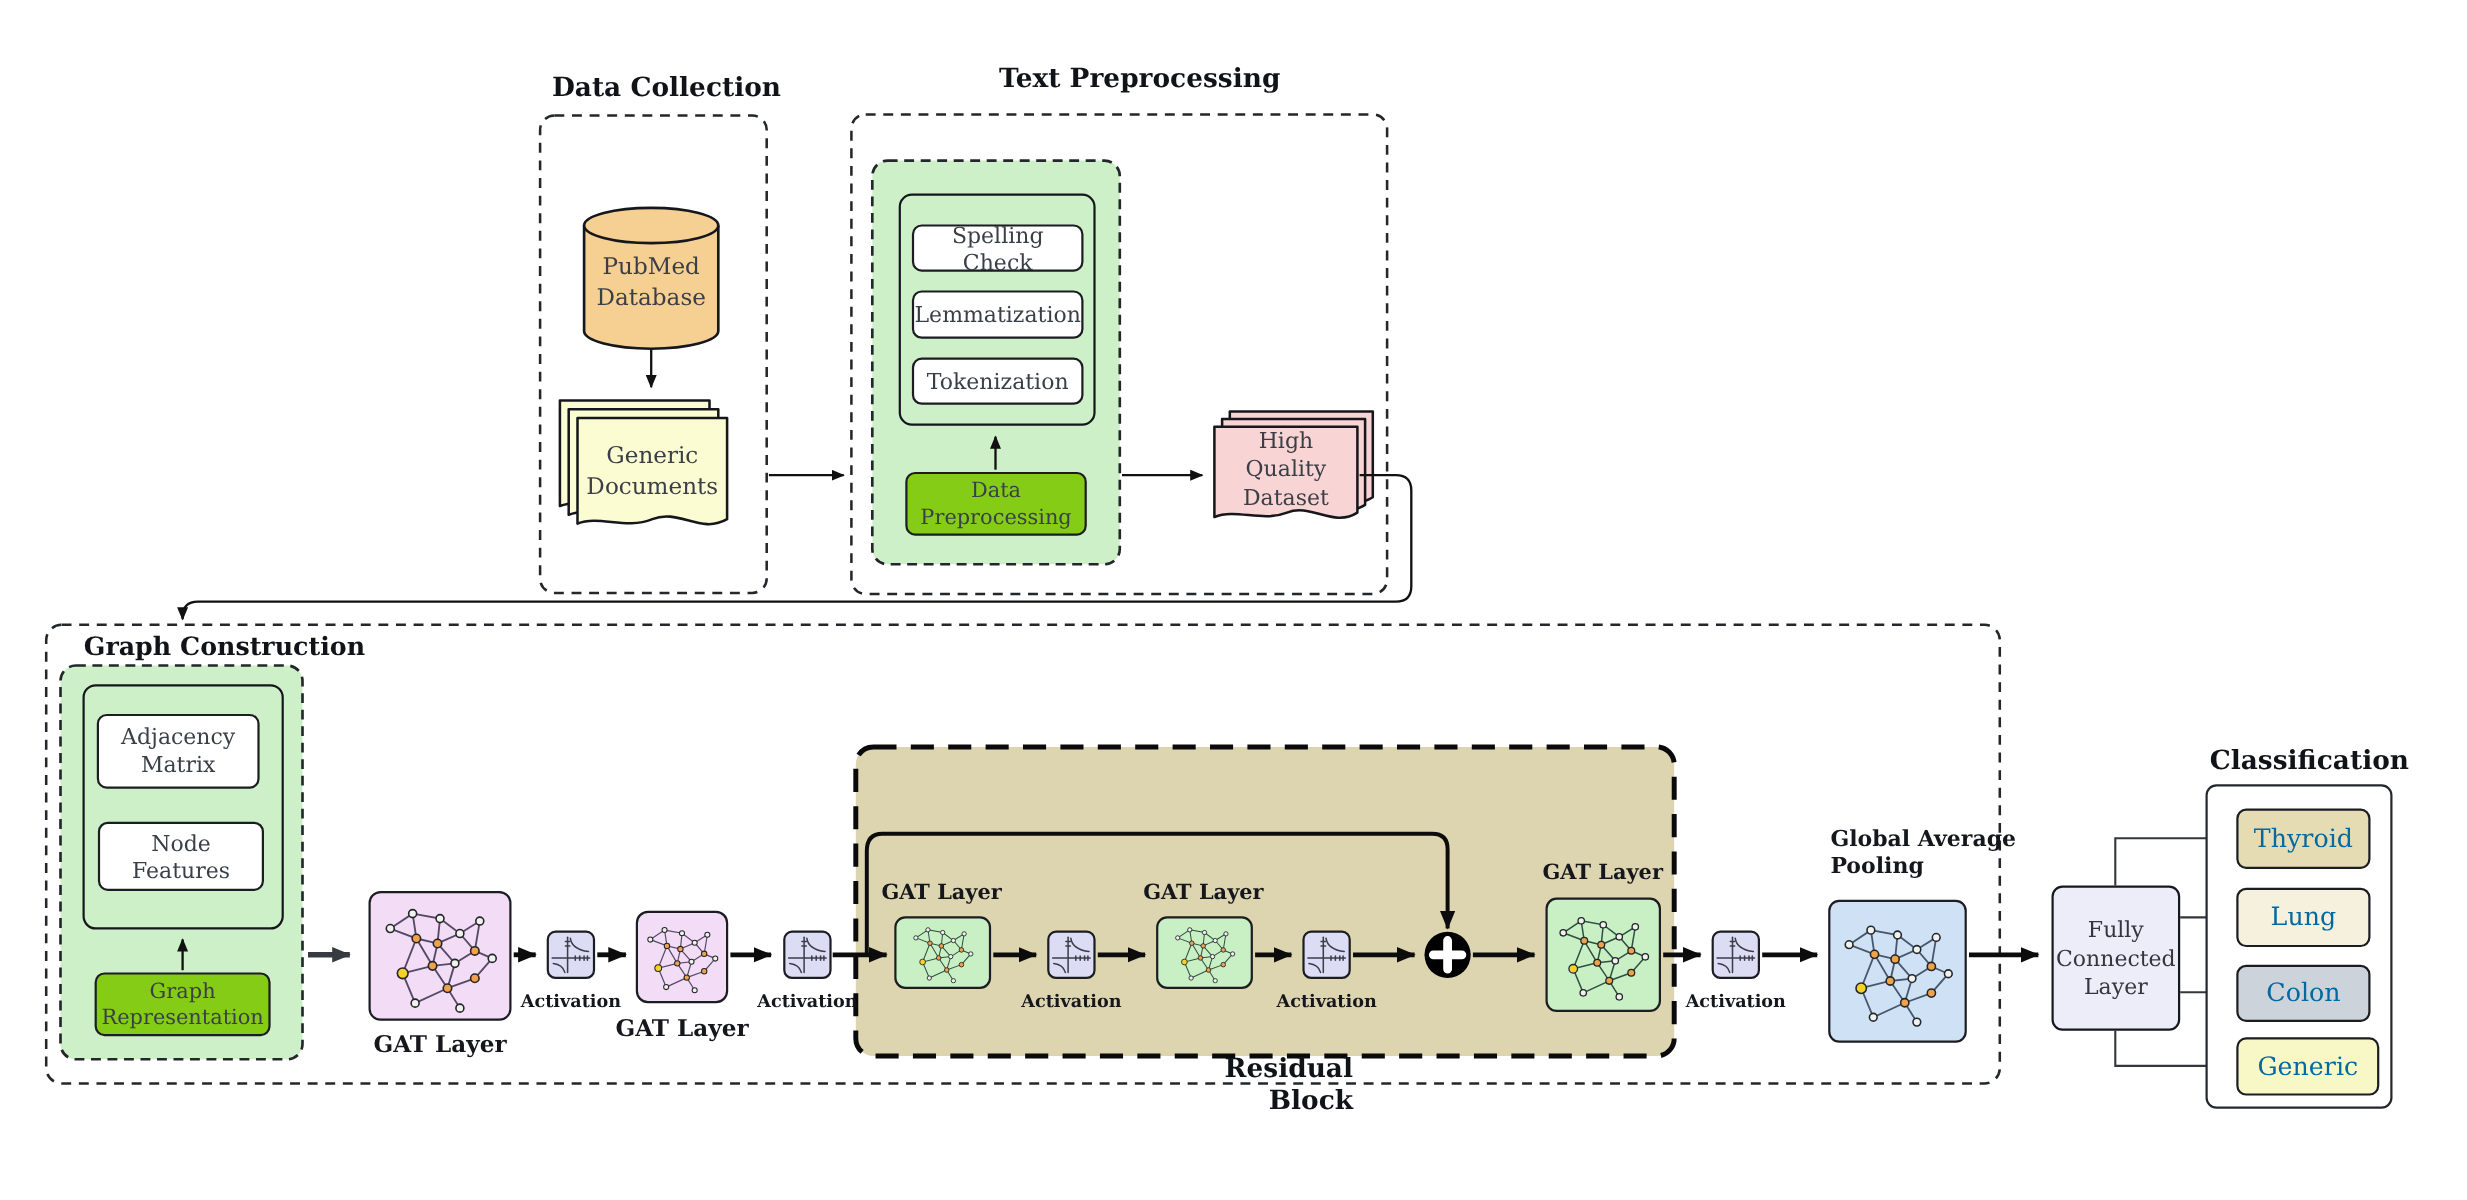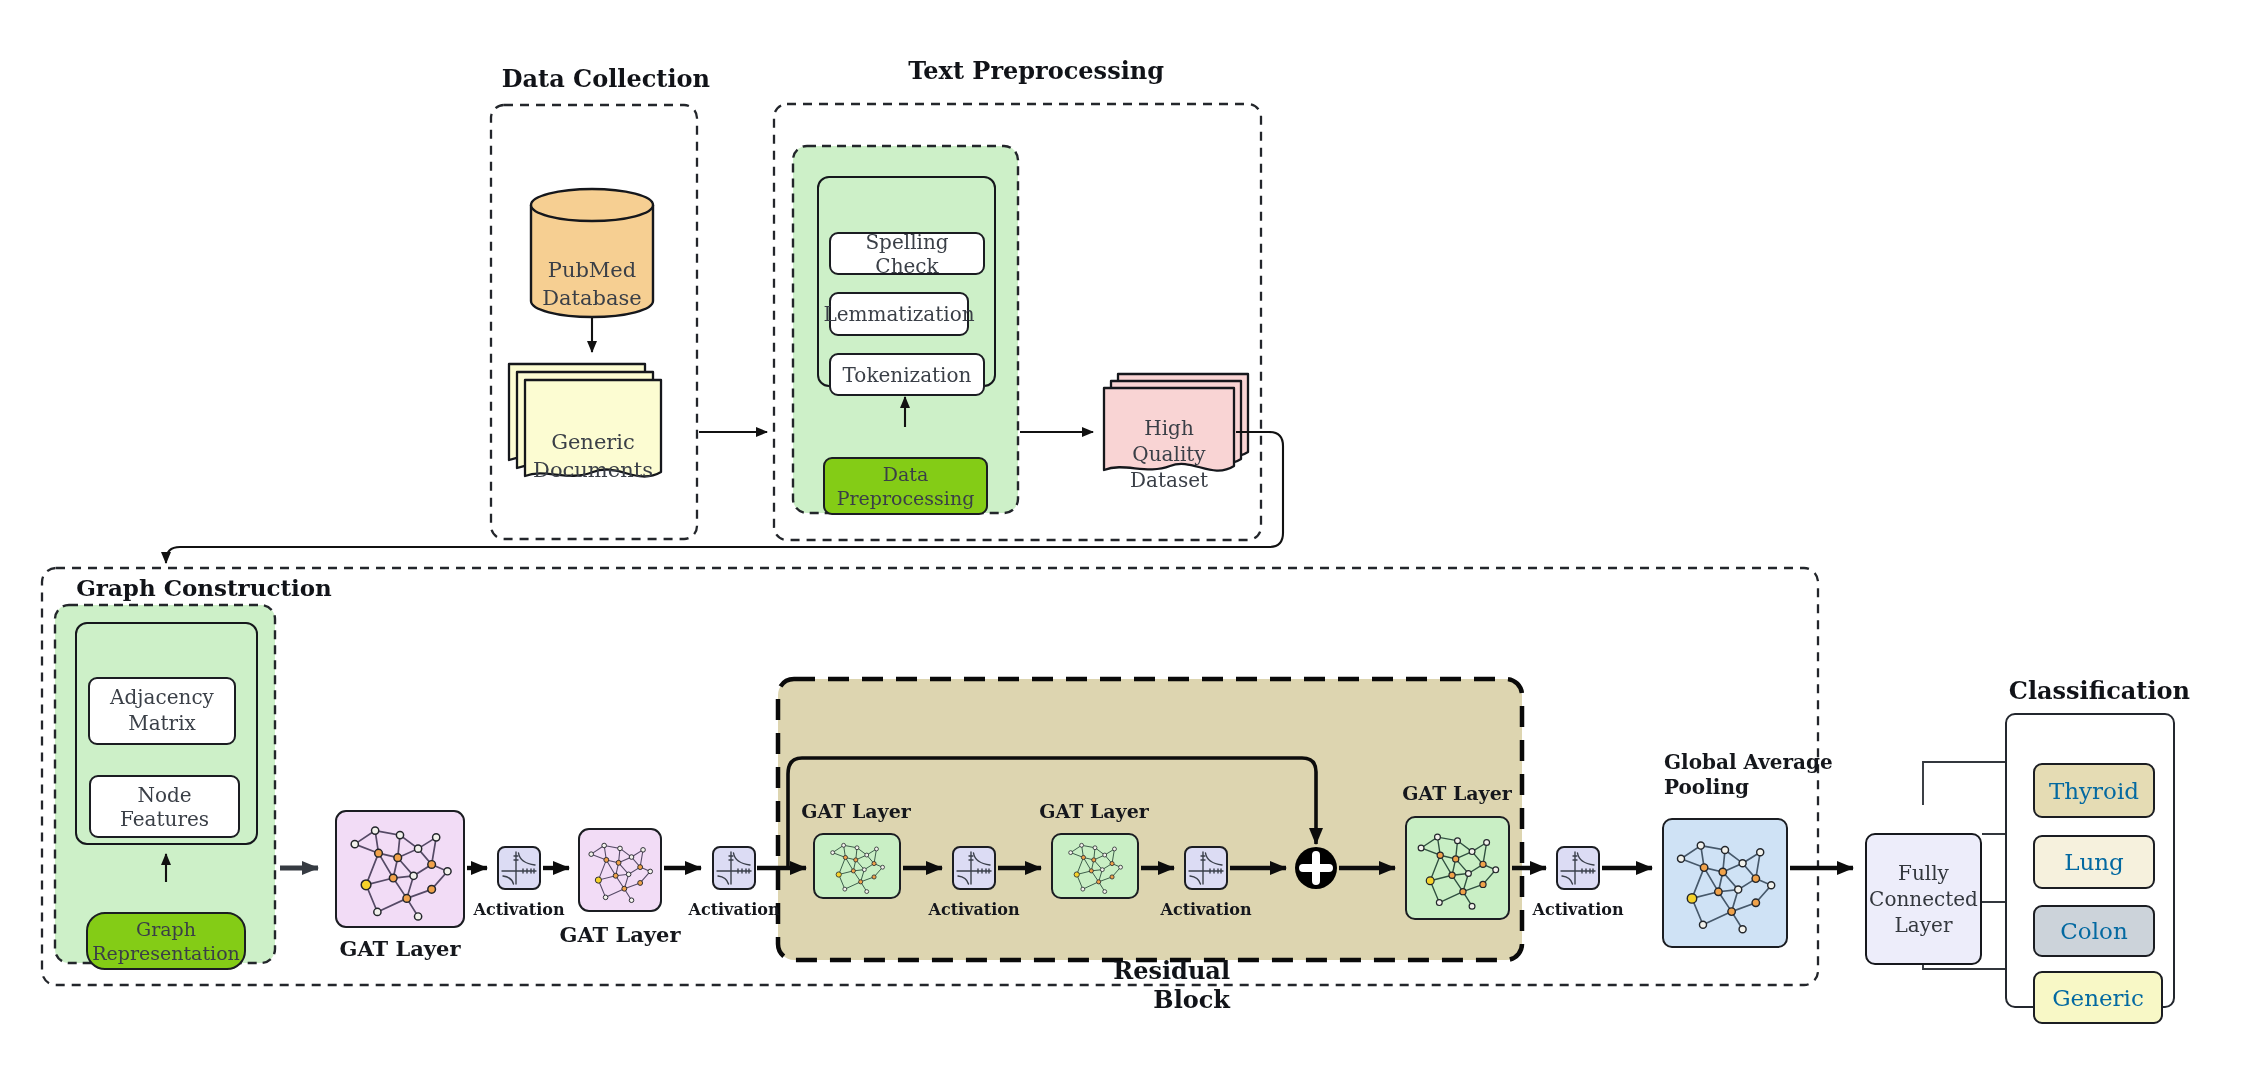--- a/index.html
+++ b/index.html
@@ -1,19 +1,19 @@
 <!DOCTYPE html>
 <html><head>
 <meta charset="utf-8">
 <style>
   html,body{margin:0;padding:0;background:#ffffff;}
   #canvas{position:relative;width:2243px;height:1091px;background:#ffffff;overflow:hidden;
           font-family:"DejaVu Serif", serif;color:#30343c;}
   .abs{position:absolute;box-sizing:border-box;}
-  .ctr{display:flex;align-items:center;justify-content:center;text-align:center;margin-top:28px;}
+  .ctr{display:flex;align-items:center;justify-content:center;text-align:center;}
   .title{font-weight:bold;color:#111318;text-align:right;}
   .boxlbl{font-weight:bold;color:#15171c;text-align:center;}
   .whitebox{background:#ffffff;border:2.2px solid #1b1d22;border-radius:9px;font-size:20px;color:#3a3f47;}
   .yellowbox{background:#84cc16;border:2.2px solid #1b1d22;border-radius:9px;font-size:19px;color:#3a3f47;line-height:1.28;}
   .purplebox{background:#f2dcf6;border:2.2px solid #1b1d22;border-radius:11px;}
   .greengatbox{background:#c9efc5;border:2.2px solid #1b1d22;border-radius:10px;}
   .actbox{background:#dcdcf4;border:2px solid #1b1d22;border-radius:8px;}
   .container-solid{border:2.5px solid #15171c;border-radius:12px;background:transparent;}
   .classbox{border:2.2px solid #1b1d22;border-radius:9px;font-size:23px;color:#0369a1;}
   .netsvg{width:100%;height:100%;display:block;}
@@ -157,29 +157,29 @@
   <div class="abs title" style="left:864px;top:56px;width:300px;font-size:24px;">Text Preprocessing</div>
   <div class="abs title" style="left:74px;top:574px;width:260px;font-size:23px;text-align:center;">Graph Construction</div>
   <div class="abs title" style="left:1030px;top:956px;width:200px;font-size:24px;">Residual Block</div>
   <div class="abs title" style="left:1990px;top:676px;width:200px;font-size:24px;">Classification</div>
 
   <div class="abs ctr" style="left:532px;top:222px;width:120px;height:70px;font-size:21px;line-height:1.32;color:#3a3f47;">PubMed Database</div>
   <div class="abs ctr" style="left:533px;top:398px;width:120px;height:62px;font-size:21px;line-height:1.32;color:#3a3f47;">Generic Documents</div>
 
   <div class="abs container-solid" style="left:817px;top:176px;width:179px;height:211px;"></div>
   <div class="abs whitebox ctr" style="left:829px;top:204px;width:156px;height:43px;">Spelling Check</div>
-  <div class="abs whitebox ctr" style="left:829px;top:264px;width:140px;height:44px;">Lemmatization</div>
+  <div class="abs whitebox ctr" style="left:829px;top:264px;width:156px;height:44px;">Lemmatization</div>
   <div class="abs whitebox ctr" style="left:829px;top:325px;width:156px;height:43px;">Tokenization</div>
   <div class="abs yellowbox ctr" style="left:823px;top:429px;width:165px;height:58px;">Data Preprocessing</div>
   <div class="abs ctr" style="left:1109px;top:396px;width:120px;height:60px;font-size:20px;line-height:1.3;color:#3a3f47;">High Quality Dataset</div>
 
   <div class="abs container-solid" style="left:75px;top:622px;width:183px;height:223px;"></div>
   <div class="abs whitebox ctr" style="left:88px;top:649px;width:148px;height:68px;line-height:1.28;">Adjacency Matrix</div>
   <div class="abs whitebox ctr" style="left:89px;top:747px;width:151px;height:63px;">Node Features</div>
-  <div class="abs yellowbox ctr" style="left:86px;top:884px;width:160px;height:58px;border-radius:19px;">Graph Representation</div>
+  <div class="abs yellowbox ctr" style="left:86px;top:884px;width:160px;height:58px;">Graph Representation</div>
 
   <div class="abs purplebox" style="left:335px;top:810px;width:130px;height:118px;">
     <svg class="netsvg" style="color:#554a66;padding:5px;box-sizing:border-box;">
         <use href="#netgraph"></use>
       </svg>
   </div>
   <div class="abs boxlbl" style="left:330px;top:936px;width:140px;font-size:21px;">GAT Layer</div>
 
   <div class="abs actbox" style="left:497px;top:846px;width:44px;height:44px;">
     <svg class="netsvg">

